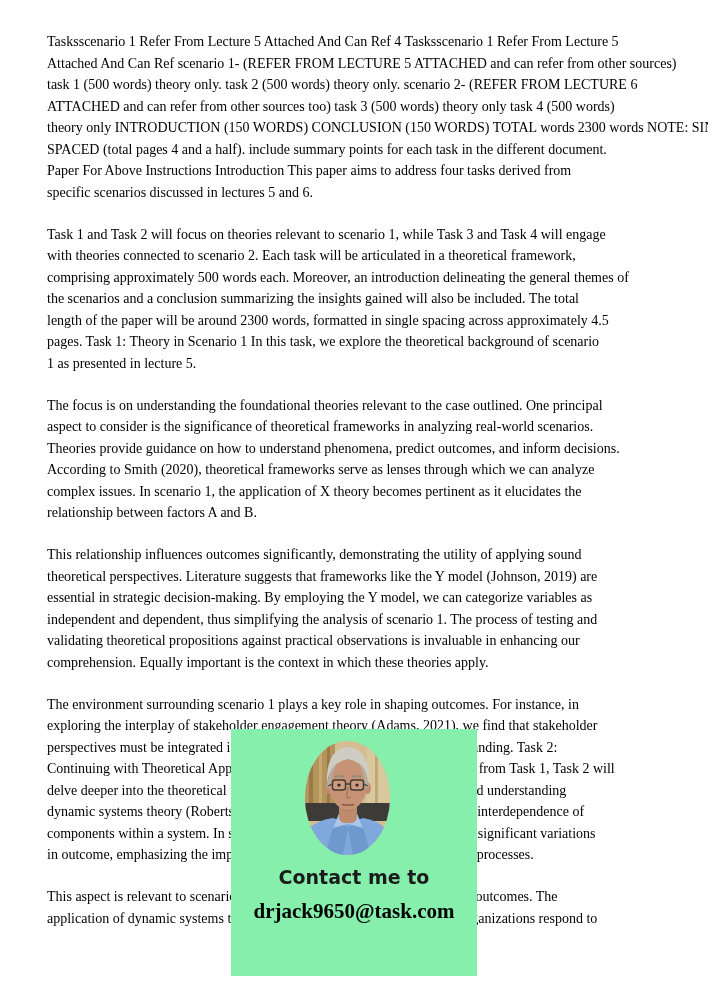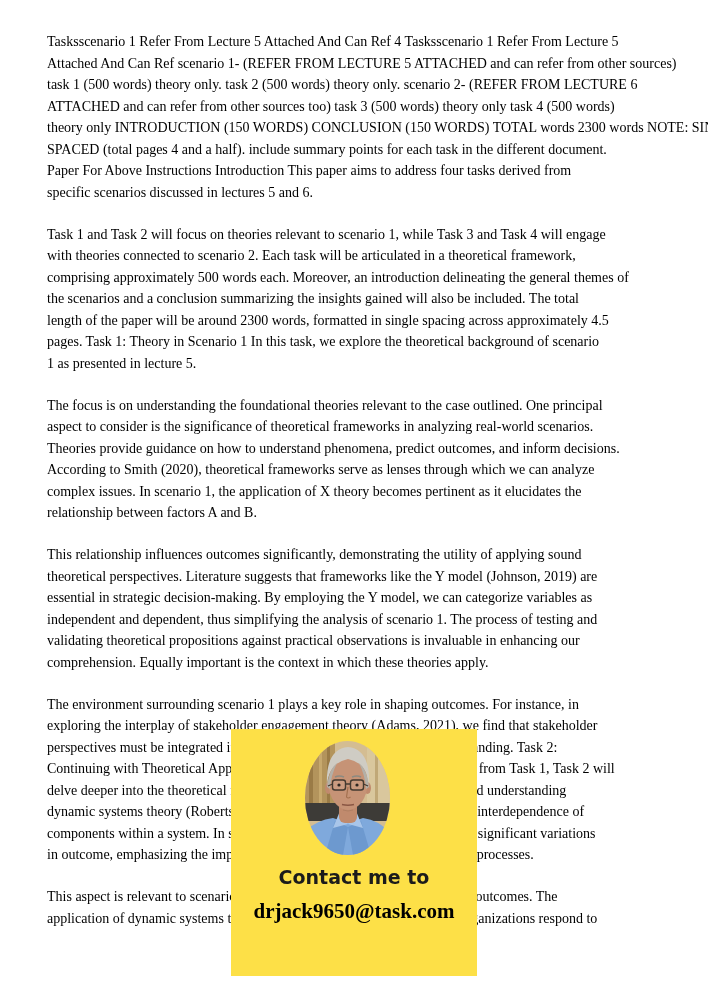--- a/index.html
+++ b/index.html
@@ -72,21 +72,21 @@
 perspectives must be integrated into the analysis to form a complete understanding. Task 2:
 Continuing with Theoretical Approaches in Scenario 1 Drawing on the ideas from Task 1, Task 2 will
 delve deeper into the theoretical framework. A crucial part of the steps toward understanding
 dynamic systems theory (Roberts, 2018) offers a lens on the complexity and interdependence of
 components within a system. In scenario 1, changes in one area can result in significant variations
 in outcome, emphasizing the importance of monitoring and adapting system processes.</p>
     <p class="para">This aspect is relevant to scenario 1, where adaptive strategies lead to better outcomes. The
 application of dynamic systems theory within this context illustrates how organizations respond to</p>
   </div>
 
-  <div class="promo" style="background-color: #fde047;">
+  <div class="promo" style="background-color: #86efac;">
     <svg class="photo" viewBox="0 0 85 114" xmlns="http://www.w3.org/2000/svg">
       <defs>
         <clipPath id="ovalClip">
             <ellipse cx="42.5" cy="57" rx="42.5" ry="57"></ellipse>
           </clipPath>
       </defs>
       <g clip-path="url(#ovalClip)">
         <rect x="0" y="0" width="85" height="114" fill="#d4bd92"></rect>
         <rect x="0" y="0" width="30" height="80" fill="#b3945c"></rect>
         <rect x="4" y="0" width="4" height="80" fill="#9a7b46"></rect>

